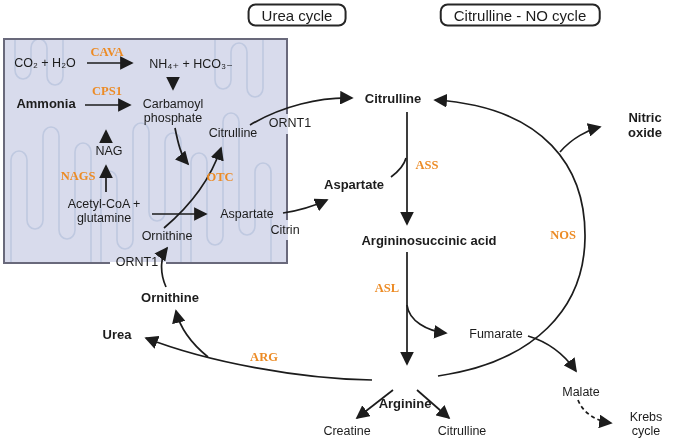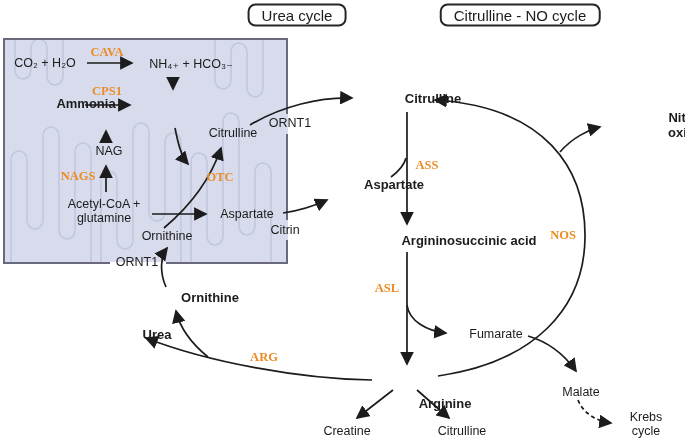--- a/index.html
+++ b/index.html
@@ -15,21 +15,21 @@
   #mito-box{
     position:absolute;left:3px;top:38px;width:281px;height:222px;
     background:#D8DBEC;border:2px solid #69697B;overflow:hidden;z-index:0;
   }
   .patch{position:absolute;z-index:1;}
   #arrow-layer{position:absolute;left:0;top:0;z-index:2;}
   .lbl{
     position:absolute;transform:translate(-50%,-50%);
     font-size:12.5px;line-height:1.12;text-align:center;white-space:pre-line;z-index:3;
   }
-  .bold{font-weight:bold;font-size:13px;margin-left:40px;}
+  .bold{font-weight:bold;font-size:13px;}
   .enz{color:#EC8B25;font-weight:bold;font-size:12.5px;font-family:Liberation Serif, serif;}
   .ap{stroke:#1c1c1c;stroke-width:1.7;fill:none;}
   .cristae{stroke:#BCC6DF;stroke-width:1.6;fill:none;stroke-linecap:round;opacity:.9;}
 </style>
 </head>
 <body>
 
 <div id="stage">
 
   <div class="cycle-title" style="left:297px;top:15px">Urea cycle</div>
@@ -78,20 +78,22 @@
     <path class="ap" marker-end="url(#ah)" d="M 372,380 C 300,379 207,362 146,338"></path>
     <path class="ap" marker-end="url(#ah)" d="M 208,357 C 192,344 180,328 176,311"></path>
     <path class="ap" marker-end="url(#ah)" d="M 166,287 C 159,271 161,256 167,248"></path>
   </svg>
 
   <div class="lbl" style="left:45px;top:63px">CO₂ + H₂O</div>
   <div class="lbl enz" style="left:107px;top:52px">CAVA</div>
   <div class="lbl" style="left:191px;top:64px">NH₄₊ + HCO₃₋</div>
   <div class="lbl bold" style="left:46px;top:104px">Ammonia</div>
   <div class="lbl enz" style="left:107px;top:91px">CPS1</div>
+  <div class="lbl" style="left:173px;top:111px">Carbamoyl
+phosphate</div>
   <div class="lbl" style="left:233px;top:133px">Citrulline</div>
   <div class="lbl" style="left:109px;top:151px">NAG</div>
   <div class="lbl enz" style="left:78px;top:176px">NAGS</div>
   <div class="lbl" style="left:104px;top:211px">Acetyl-CoA +
 glutamine</div>
   <div class="lbl enz" style="left:220px;top:177px">OTC</div>
   <div class="lbl" style="left:167px;top:236px">Ornithine</div>
   <div class="lbl" style="left:247px;top:214px">Aspartate</div>
   <div class="lbl" style="left:285px;top:230px">Citrin</div>
   <div class="lbl" style="left:290px;top:123px">ORNT1</div>

